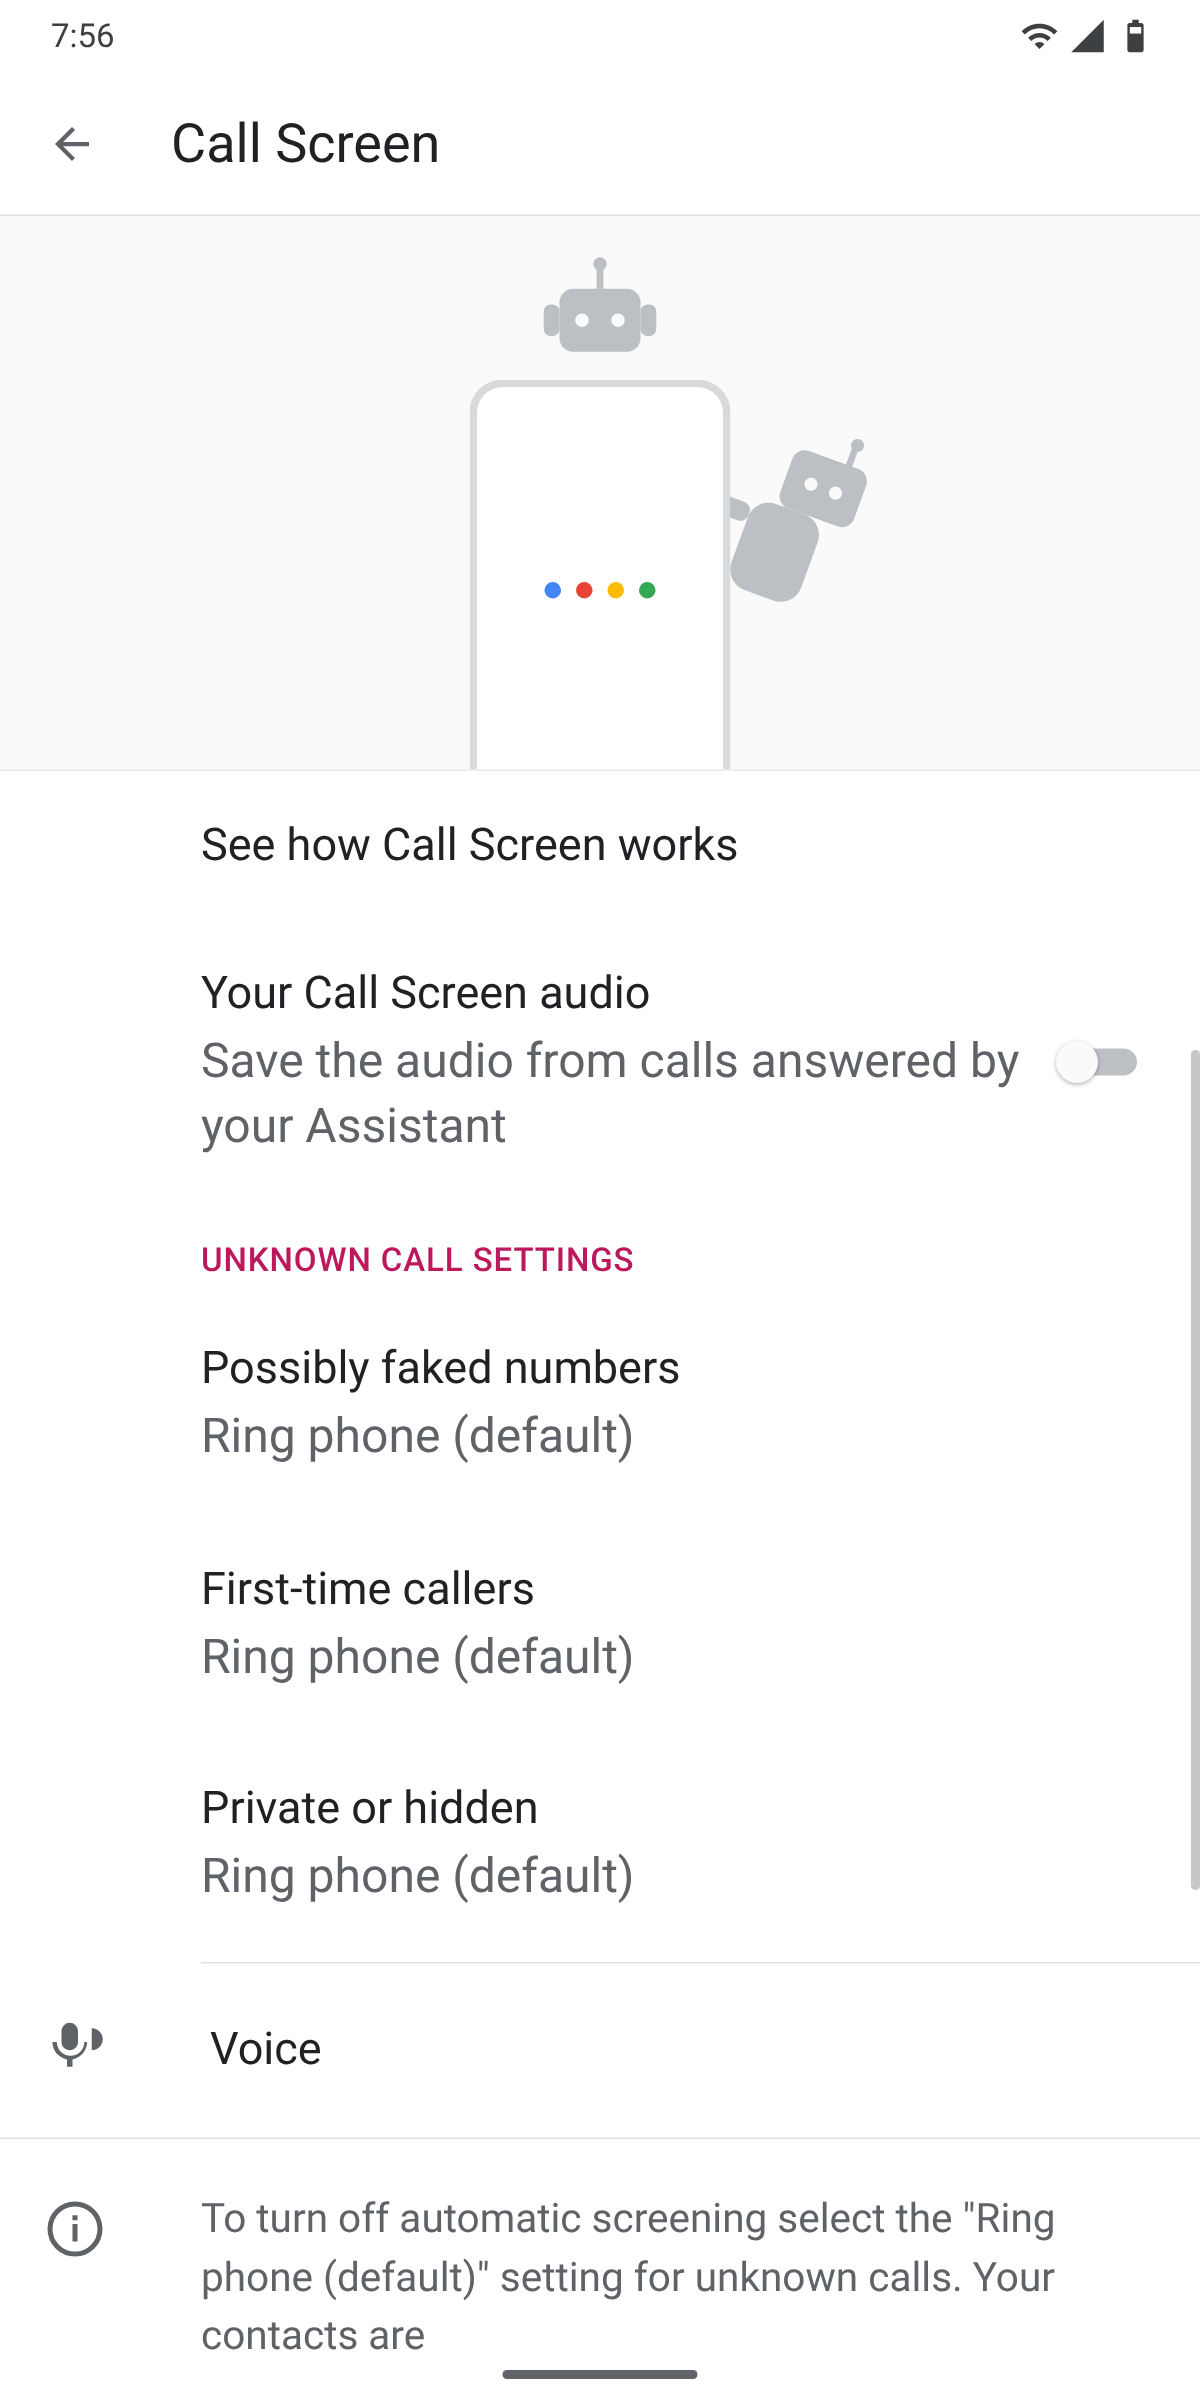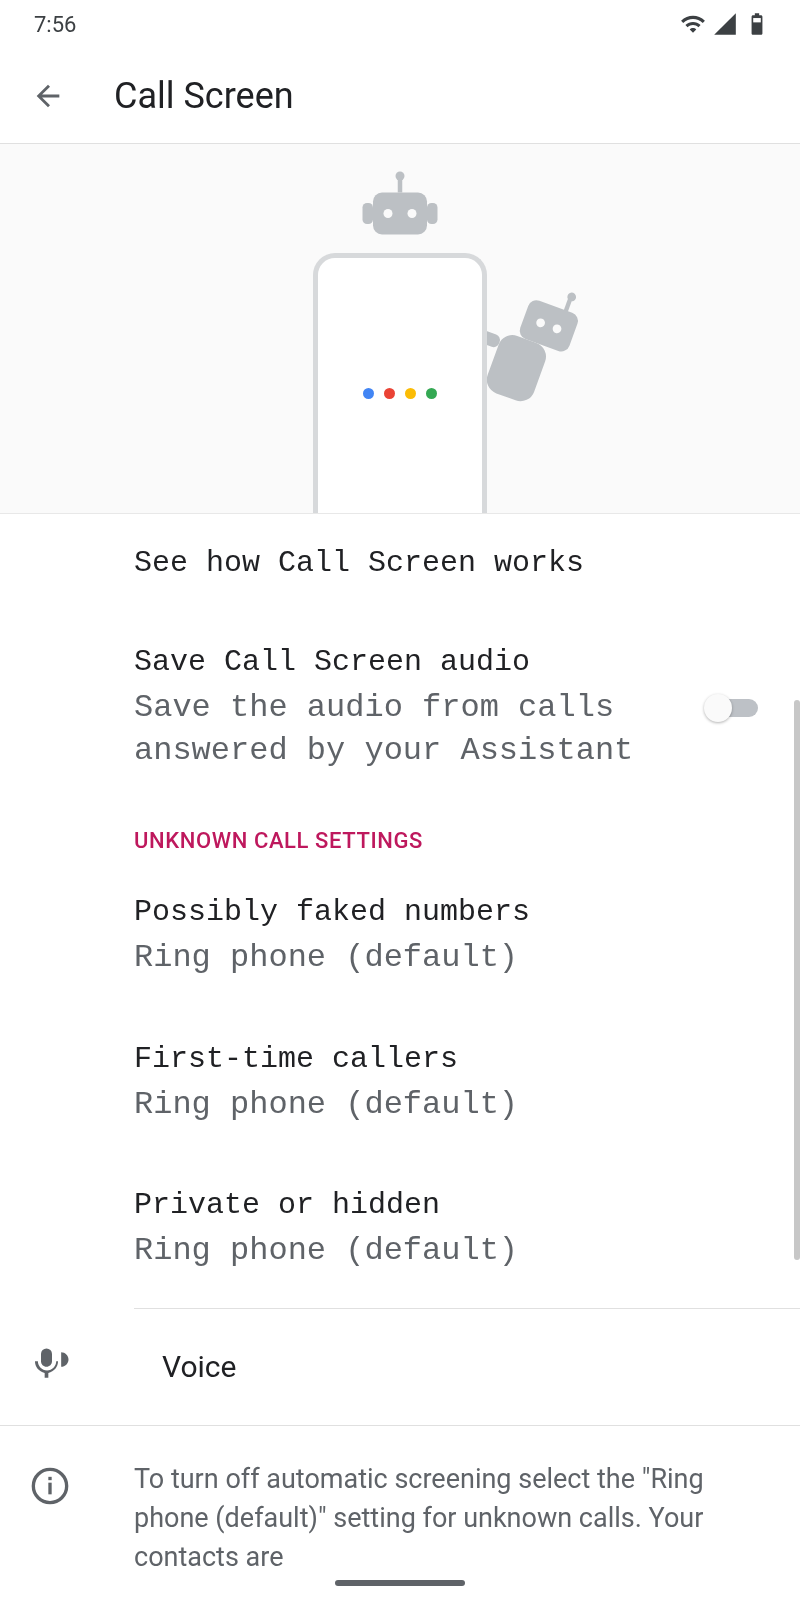--- a/index.html
+++ b/index.html
@@ -79,21 +79,20 @@
     fill: #bcc0c4;
   }
   .robot-top { top: 26px; left: 50%; transform: translateX(-50%); z-index:3;}
   .robot-side { top: 130px; left: 50%; transform: translateX(60px) rotate(20deg); z-index:1;}
 
   
   .content { padding: 0 0 0 0; }
   .item {
     padding: 30px 28px 30px 60px;
     position: relative;
-    font-family: Liberation Mono, monospace;
   }
   .item.no-indent { padding-left: 134px; }
   .item-title { font-size: 30px; color:#202124; font-weight: 400; line-height: 1.3; }
   .item-sub { font-size: 32px; color:#5f6368; margin-top: 4px; line-height: 1.35; }
   .section-label {
     font-size: 22px;
     font-weight: 500;
     letter-spacing: 0.6px;
     color: #be185d;
     padding: 26px 28px 10px 134px;
@@ -114,21 +113,21 @@
     position: absolute; top: 1px; left: 0;
     box-shadow: 0 1px 3px rgba(0,0,0,0.3);
   }
 
   .divider { height:1px; background:#e0e0e0; margin: 6px 0 0 134px; }
 
   .voice-row {
     display: flex; align-items: center;
     padding: 34px 28px 34px 30px;
     border-bottom: 1px solid #e0e0e0;
-    gap: 88px;
+    gap: 66px;
   }
   .voice-icon { color:#5f6368; flex: 0 0 44px; }
   .voice-title { font-size: 30px; }
 
   .footer {
     display: flex; align-items: flex-start;
     padding: 34px 28px 0 30px;
     gap: 60px;
   }
   .info-icon { color:#5f6368; width:44px; flex:0 0 44px; margin-top: 6px; }
@@ -208,21 +207,21 @@
     </div>
   </div>
 </div>
 
 <div class="content">
   <div class="item no-indent">
     <div class="item-title">See how Call Screen works</div>
   </div>
 
   <div class="item no-indent save-audio-row">
-    <div class="item-title">Save Call Screen audio</div>
+    <div class="item-title">Your Call Screen audio</div>
     <div class="item-sub">Save the audio from calls answered by your Assistant</div>
     <div class="switch">
       <div class="switch-track"></div>
       <div class="switch-thumb"></div>
     </div>
   </div>
 
   <div class="section-label">UNKNOWN CALL SETTINGS</div>
 
   <div class="item no-indent">

